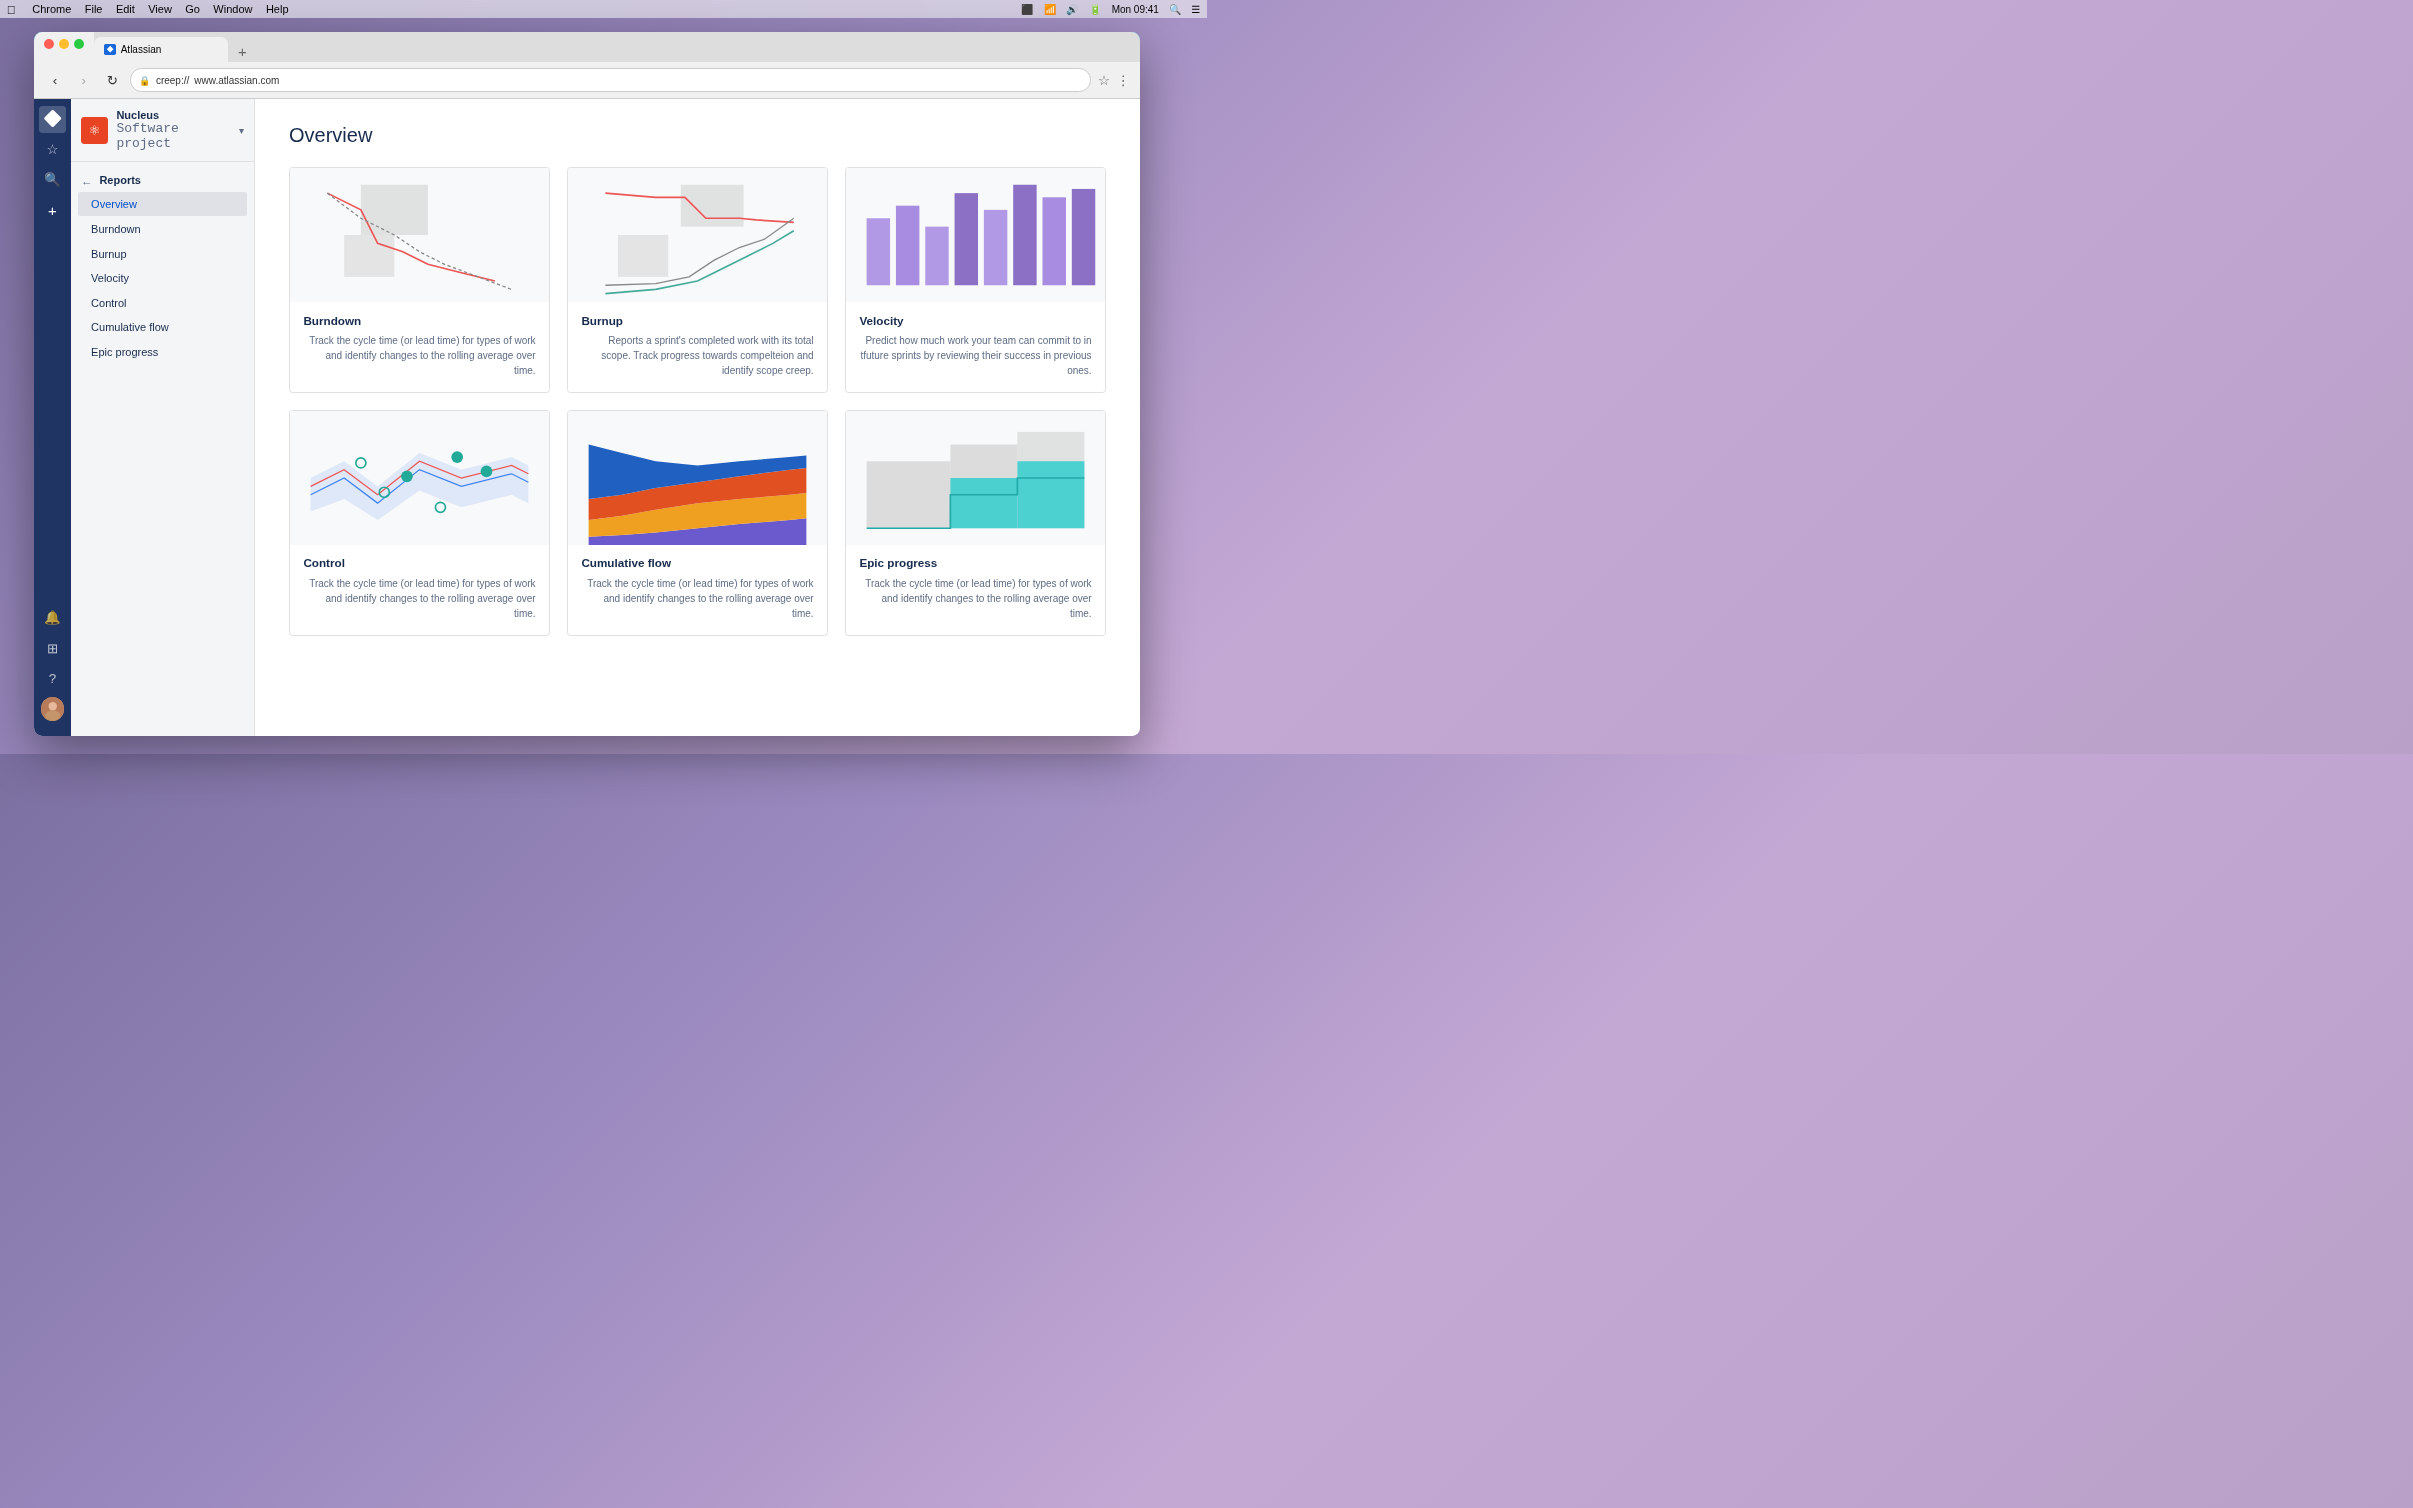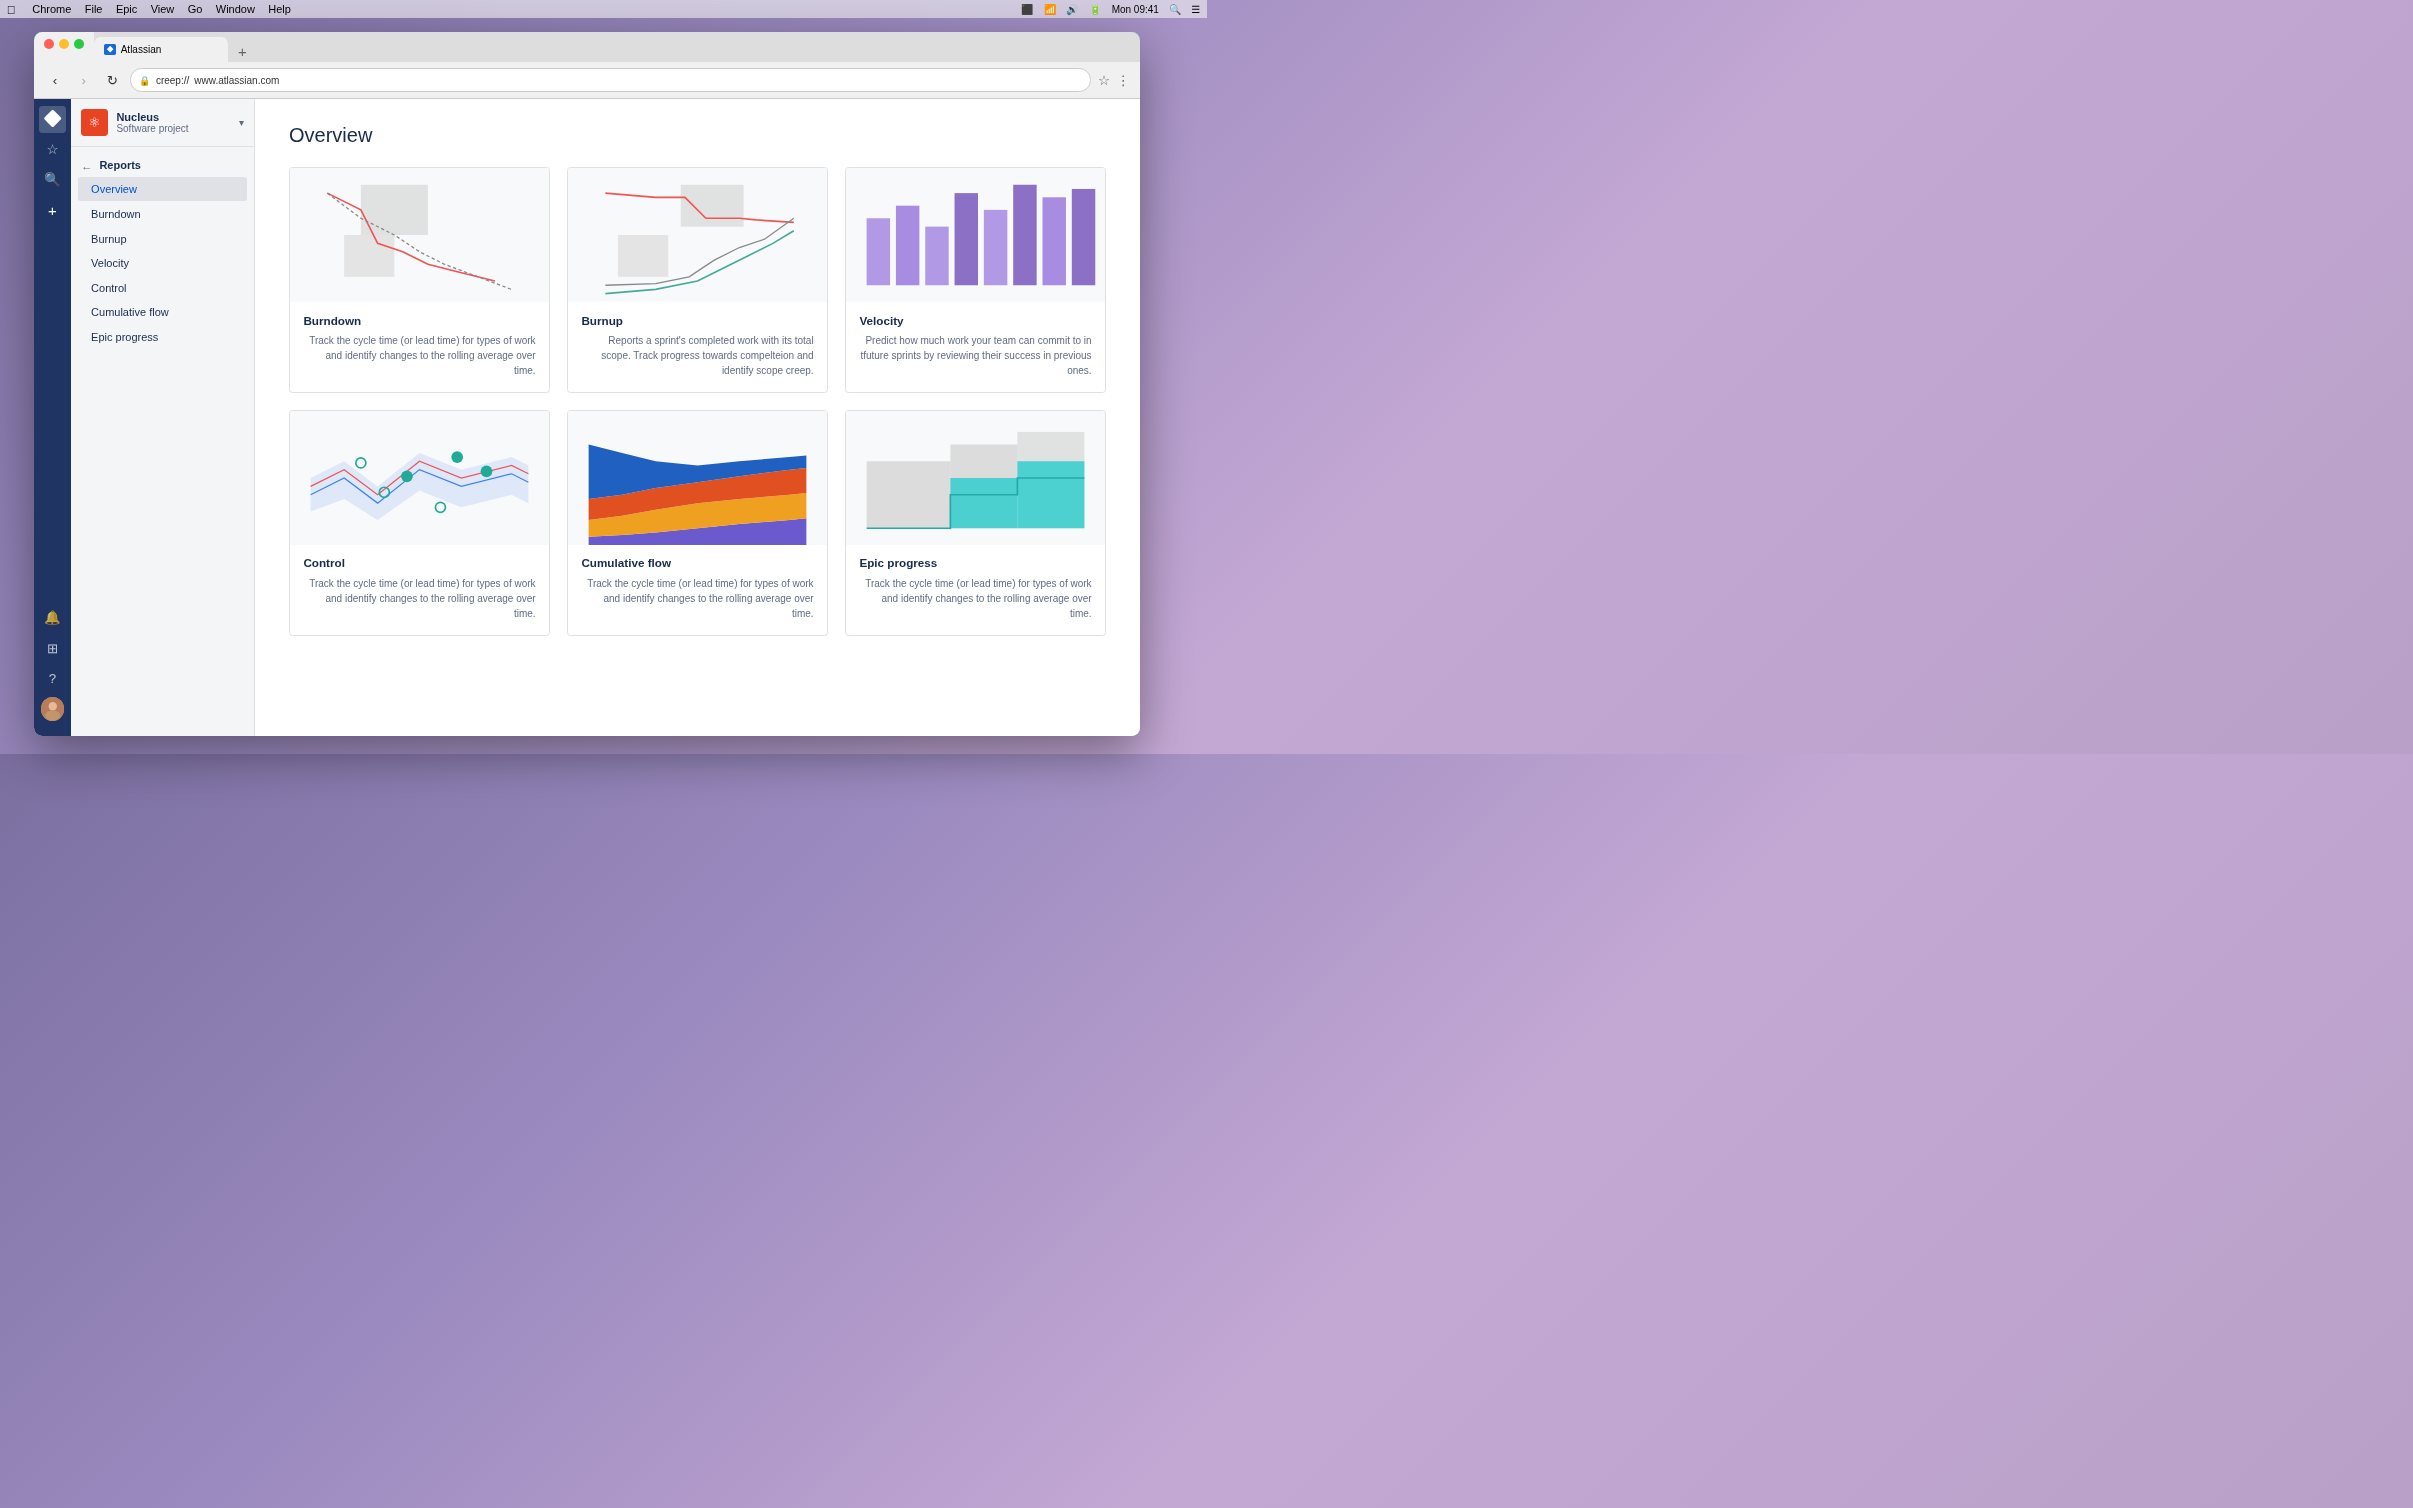--- a/index.html
+++ b/index.html
@@ -235,22 +235,23 @@
       font-size: 13.4px;
       flex-shrink: 0;
     }
     .project-info { flex: 1; }
     .project-name {
       font-size: 11px;
       font-weight: 600;
       color: #172b4d;
     }
     .project-type {
-      font-size: 10px;
+      font-size: 13px;
       color: #5e6c84;
+      font-family: Liberation Mono, monospace;
     }
     .dropdown-arrow {
       color: #5e6c84;
       font-size: 10px;
     }
 
     .nav-section {
       padding: 6.7px 0;
     }
     .nav-back {
@@ -360,21 +361,21 @@
     .tl-max { background: #28ca41; }
   </style>
 </head>
 <body>
 
 <div class="menubar">
   <div class="menubar-left">
     <span class="apple-icon menubar-item"></span>
     <span class="menubar-item">Chrome</span>
     <span class="menubar-item">File</span>
-    <span class="menubar-item">Epic</span>
+    <span class="menubar-item">Edit</span>
     <span class="menubar-item">View</span>
     <span class="menubar-item">Go</span>
     <span class="menubar-item">Window</span>
     <span class="menubar-item">Help</span>
   </div>
   <div class="menubar-right">
     <span>⬛</span>
     <span>📶</span>
     <span>🔊</span>
     <span>🔋</span>

